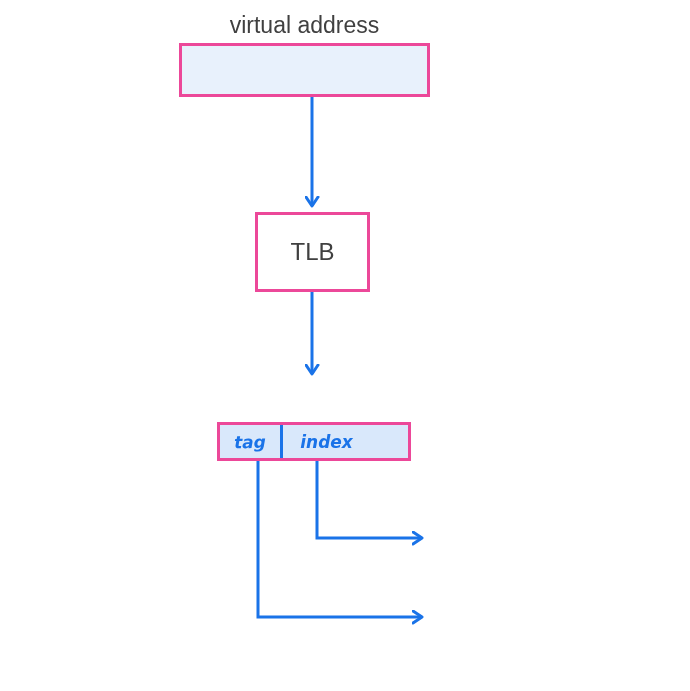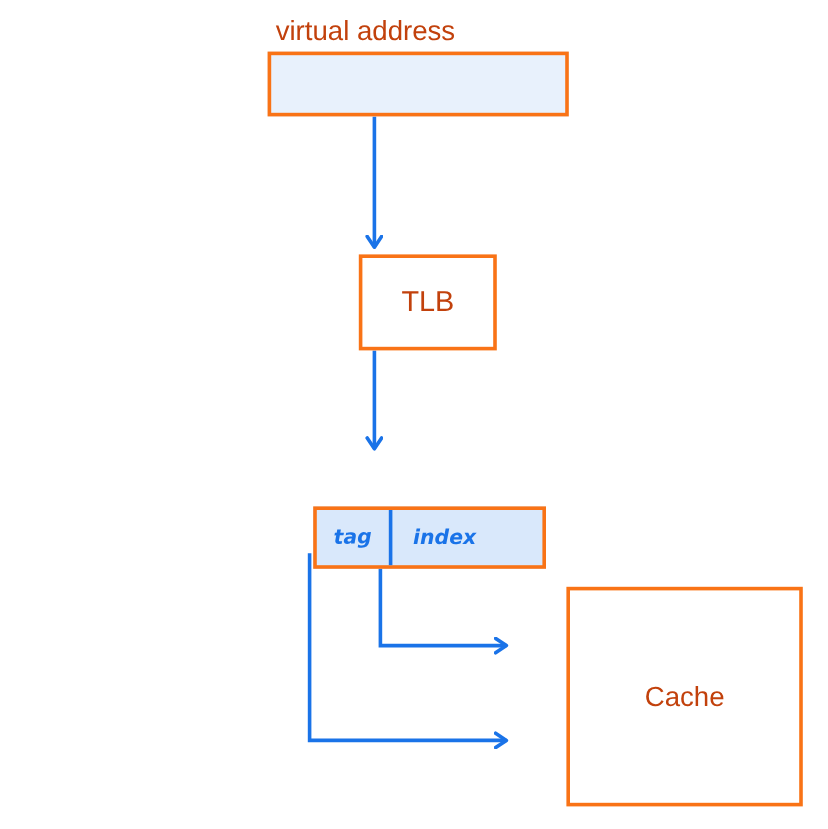--- a/index.html
+++ b/index.html
@@ -12,31 +12,30 @@
   .canvas {
     position: relative;
     width: 690px;
     height: 691px;
     background: #ffffff;
     overflow: hidden;
   }
   .abs { position: absolute; }
 
   .label-black {
-    color: #c2410c;
+    color: #404040;
     font-size: 23px;
     text-align: center;
     white-space: nowrap;
     line-height: 1.1;
   }
 
   .box {
     box-sizing: border-box;
-    border: 3px solid #f97316;
-    margin-left: 44px;
+    border: 3px solid #ec4899;
   }
 
   .vaddr-box {
     left: 179px; top: 43px;
     width: 251px; height: 54px;
     background: #e8f1fc;
   }
   .vaddr-label {
     left: 179px; top: 13px; width: 251px;
   }
@@ -48,21 +47,21 @@
     display: flex; align-items: center; justify-content: center;
   }
   .tlb-box .label-black { font-size: 24px; }
 
   .paddr-label {
     left: 217px; top: 383px; width: 194px;
   }
 
   .field-box {
     left: 217px; top: 422px;
-    width: 194px; height: 52px;
+    width: 194px; height: 39px;
     background: #d9e8fb;
     display: flex;
   }
   .field-cell {
     box-sizing: border-box;
     display: flex; align-items: center; justify-content: center;
     color: #1a73e8;
     font-family: "DejaVu Sans", sans-serif;
     font-style: italic;
     font-weight: bold;
@@ -110,17 +109,14 @@
   <div class="abs box tlb-box">
     <span class="label-black">TLB</span>
   </div>
 
 
   <div class="abs box field-box">
     <div class="field-cell cell-tag">tag</div>
     <div class="field-cell cell-index">index</div>
   </div>
 
-  <div class="abs box cache-box">
-    <span class="label-black">Cache</span>
-  </div>
 
 </div>
 
 </body></html>

